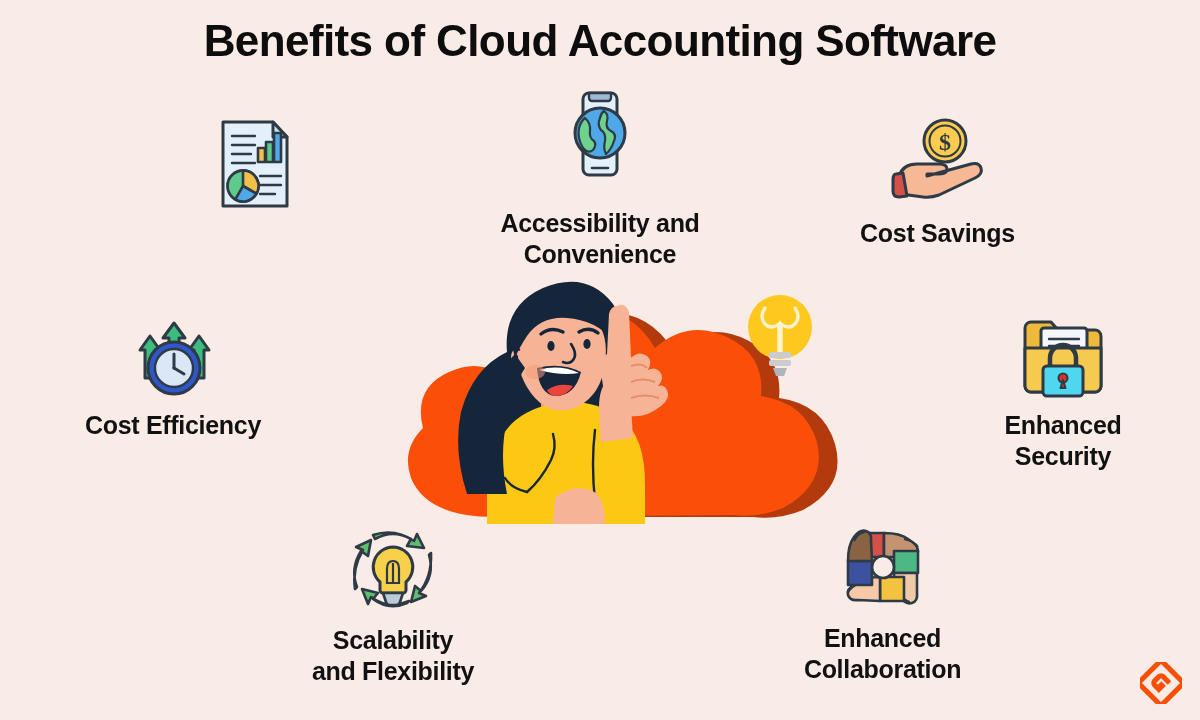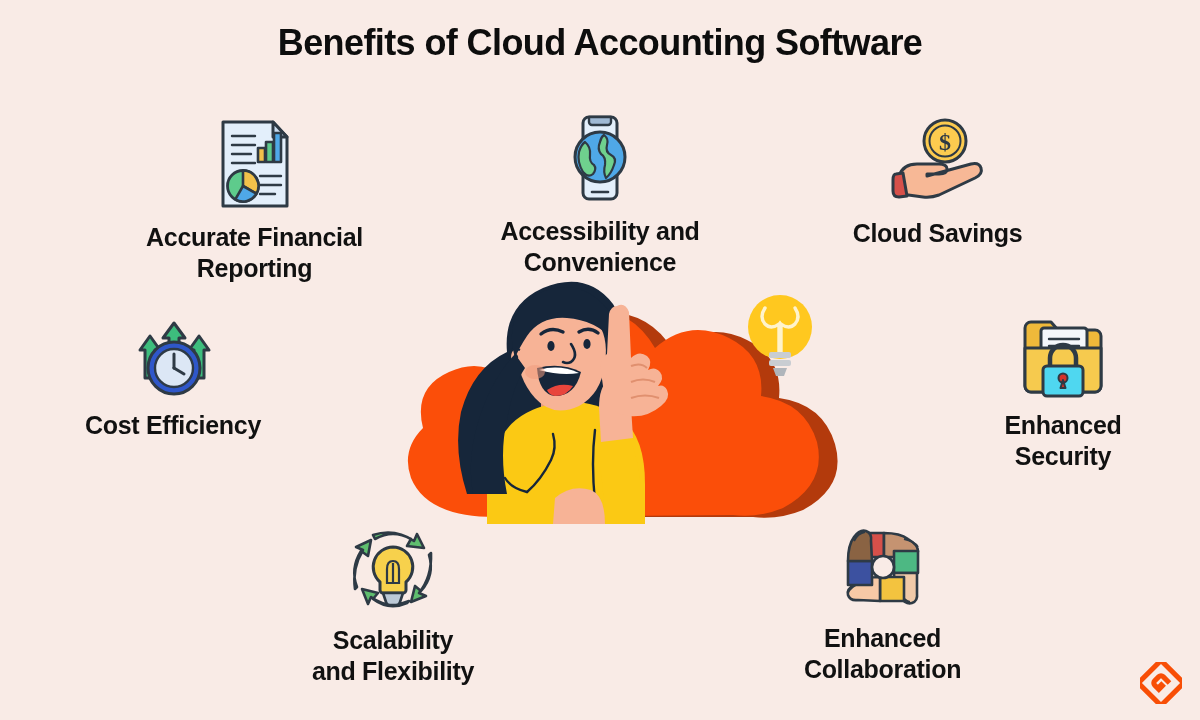--- a/index.html
+++ b/index.html
@@ -19,25 +19,25 @@
   #canvas {
     position: relative;
     width: 1200px;
     height: 720px;
     background: #F9EBE6;
   }
 
   
   #page-title {
     position: absolute;
-    top: 22px;
+    top: 16px;
     left: 0;
     width: 1200px;
     text-align: center;
-    font-size: 36px;
+    font-size: 44px;
     font-weight: bold;
     color: #0D0D0D;
     letter-spacing: -0.6px;
     font-family: "Liberation Sans", sans-serif;
   }
 
   
   .benefit {
     position: absolute;
     display: flex;
@@ -54,21 +54,21 @@
     font-size: 25px;
     font-weight: bold;
     color: #111111;
     line-height: 1.24;
     letter-spacing: -0.3px;
     white-space: pre-line;
   }
 
   
   #benefit-0 { left: 112px; top: 118px; width: 285px; }
-  #benefit-1 { left: 460px; top: 112px; width: 280px; }
+  #benefit-1 { left: 460px; top: 88px; width: 280px; gap: 16px; }
   #benefit-2 { left: 825px; top: 116px; width: 225px; }
   #benefit-3 { left: 58px;  top: 318px; width: 230px; }
   #benefit-4 { left: 958px; top: 308px; width: 210px; }
   #benefit-5 { left: 278px; top: 523px; width: 230px; }
   #benefit-6 { left: 775px; top: 523px; width: 215px; }
 
   
   #hero-illustration {
     position: absolute;
     left: 355px;
@@ -116,22 +116,20 @@
           <line x1="45" y1="67" x2="66" y2="67"></line>
           <line x1="45" y1="76" x2="60" y2="76"></line>
         </g>
         <g transform="translate(28,68)">
           <circle cx="0" cy="0" r="15.5" fill="#5ECB8C" stroke="#2E3A45" stroke-width="2.8"></circle>
           <path d="M0 0 L0 -15.5 A15.5 15.5 0 0 1 13.4 7.7 Z" fill="#F2C14A" stroke="#2E3A45" stroke-width="2.6" stroke-linejoin="round"></path>
           <path d="M0 0 L13.4 7.7 A15.5 15.5 0 0 1 -7.7 13.4 Z" fill="#4FA8E8" stroke="#2E3A45" stroke-width="2.6" stroke-linejoin="round"></path>
         </g>
       </svg>
     </span>
-    <span class="benefit-label">Accurate Financial
-Reporting</span>
   </div>
 
   <div class="benefit" id="benefit-1">
     <span class="benefit-icon">
       <svg width="78" height="92" viewBox="0 0 78 92">
         <rect x="22" y="5" width="34" height="82" rx="6" fill="#E3EFFB" stroke="#2E3A45" stroke-width="3"></rect>
         <path d="M28 5 H50 V10 A3 3 0 0 1 47 13 H31 A3 3 0 0 1 28 10 Z" fill="#9FB9D4" stroke="#2E3A45" stroke-width="2.4" stroke-linejoin="round"></path>
         <line x1="31" y1="80" x2="47" y2="80" stroke="#2E3A45" stroke-width="2.6" stroke-linecap="round"></line>
         <circle cx="39" cy="45" r="25" fill="#4FA8E8" stroke="#2E3A45" stroke-width="3"></circle>
         <path d="M24 30 Q30 35 29 43 Q28 50 33 53 Q36 57 32 62 Q27 66 22 60 Q16 50 18 40 Q20 33 24 30 Z" fill="#6FD18E" stroke="#2E3A45" stroke-width="2.2" stroke-linejoin="round"></path>
@@ -145,21 +143,21 @@
   <div class="benefit" id="benefit-2">
     <span class="benefit-icon">
       <svg width="110" height="90" viewBox="0 0 110 90">
         <circle cx="62" cy="25" r="21" fill="#FCCB4F" stroke="#2E3A45" stroke-width="3"></circle>
         <circle cx="62" cy="25" r="15.5" fill="none" stroke="#2E3A45" stroke-width="2"></circle>
         <text x="62" y="34" font-size="24" font-weight="bold" fill="#2E3A45" text-anchor="middle" font-family="'Liberation Serif', serif">$</text>
         <path d="M16 60 Q20 48 34 48 L56 48 Q64 48 64 53 Q64 58 56 58 L44 58 L44 60 L88 48 Q96 46 98 52 Q100 58 92 62 L56 79 Q48 82 40 81 L18 78 Z" fill="#F7B896" stroke="#2E3A45" stroke-width="3" stroke-linejoin="round"></path>
         <path d="M13 58 Q10 58 10 64 L10 75 Q10 81 16 81 L24 80 L20 57 Z" fill="#D6504A" stroke="#2E3A45" stroke-width="3" stroke-linejoin="round"></path>
       </svg>
     </span>
-    <span class="benefit-label">Cloud Savings</span>
+    <span class="benefit-label">Cost Savings</span>
   </div>
 
   <div class="benefit" id="benefit-3">
     <span class="benefit-icon">
       <svg width="110" height="80" viewBox="0 0 110 80">
         <g fill="#3DBD7D" stroke="#2E3A45" stroke-width="3" stroke-linejoin="round">
           <path d="M22 32 L32 18 L42 32 L37 32 L37 60 L27 60 L27 32 Z"></path>
           <path d="M45 20 L56 5 L67 20 L61 20 L61 52 L51 52 L51 20 Z"></path>
           <path d="M71 32 L81 18 L91 32 L86 32 L86 60 L76 60 L76 32 Z"></path>
         </g>

